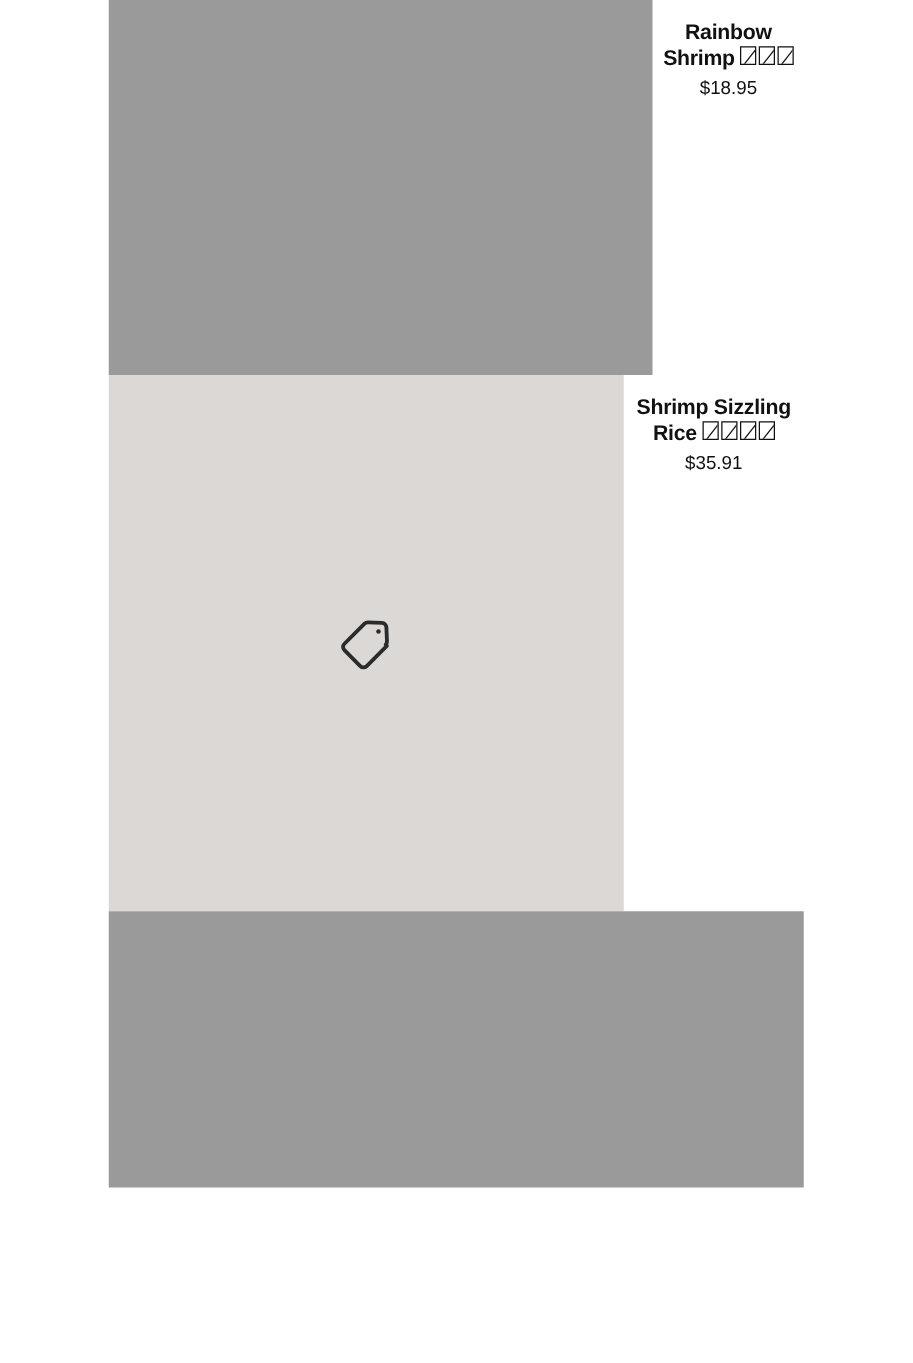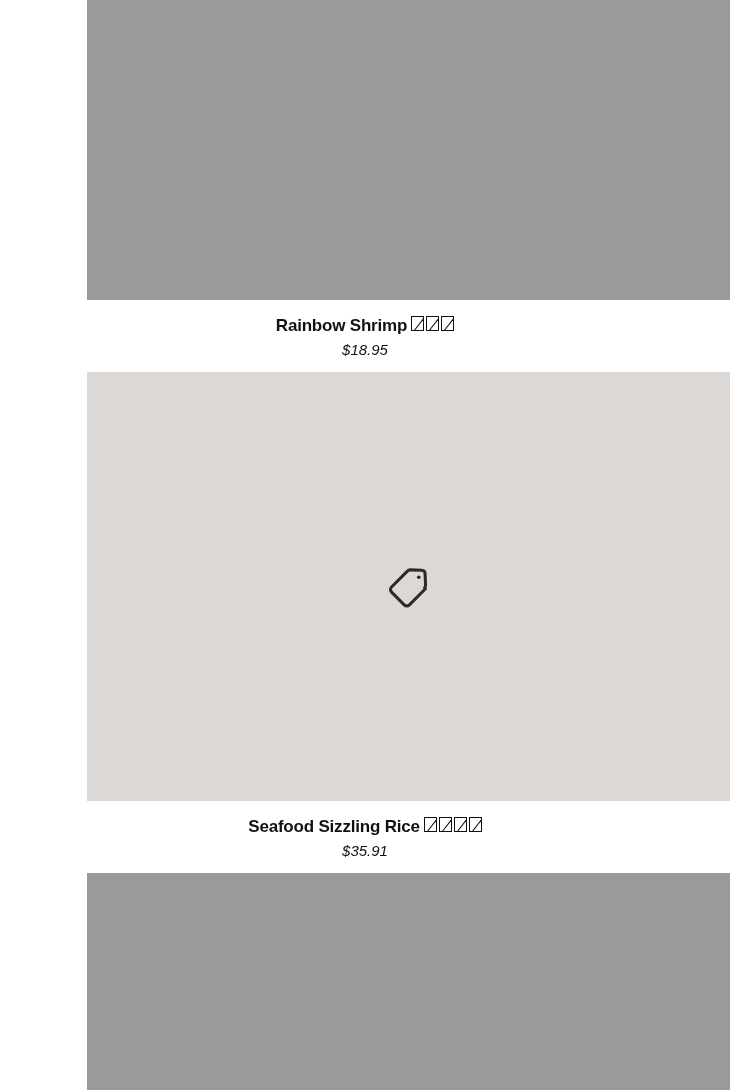--- a/index.html
+++ b/index.html
@@ -18,21 +18,21 @@
   .menu-list {
     width: 730px;
     display: flex;
     flex-direction: column;
   }
 
   .menu-item {
     width: 556px;
     margin: 0 auto;
     display: flex;
-    flex-direction: column;
+    flex-direction: row;
   }
 
   
   .item-media {
     width: 644px;
     display: block;
     position: relative;
   }
   .item-media.photo {
     background: #9a9a9a;
@@ -71,21 +71,20 @@
     font-weight: 700;
     line-height: 21px;
     color: #111111;
     letter-spacing: -0.2px;
     margin: 0;
   }
 
   .item-price {
     font-family: "Liberation Sans", sans-serif;
     font-size: 15px;
-    font-style: italic;
     font-weight: 400;
     line-height: 20px;
     color: #111111;
     margin: 4px 0 0 0;
   }
 
   
   .tofu {
     display: inline-block;
     vertical-align: baseline;
@@ -125,21 +124,21 @@
   </div>
 
   <div class="menu-item">
     <div class="item-media placeholder media-full">
       <svg class="placeholder-icon" viewBox="0 0 24 24" fill="none" stroke="currentColor" stroke-width="1.6" stroke-linecap="round" stroke-linejoin="round">
         <path d="M20.6 12.9 12.2 21.3a1.9 1.9 0 0 1-2.7 0l-6.6-6.6a1.9 1.9 0 0 1 0-2.7l8.4-8.4a1.9 1.9 0 0 1 1.4-0.55l5.9 0.25a1.9 1.9 0 0 1 1.8 1.8l0.25 5.9a1.9 1.9 0 0 1-0.55 1.4z"></path>
         <circle cx="17.1" cy="6.9" r="0.95" fill="currentColor" stroke="none"></circle>
       </svg>
     </div>
     <div class="item-caption">
-      <div class="item-title"><span>Seafood Sizzling Rice</span><span class="tofu-run"><span class="tofu"></span><span class="tofu"></span><span class="tofu"></span><span class="tofu"></span></span></div>
+      <div class="item-title"><span>Shrimp Sizzling Rice</span><span class="tofu-run"><span class="tofu"></span><span class="tofu"></span><span class="tofu"></span><span class="tofu"></span></span></div>
       <div class="item-price">$35.91</div>
     </div>
   </div>
 
   <div class="menu-item">
     <div class="item-media photo media-bottom-clipped"></div>
   </div>
 
 </div>
 

